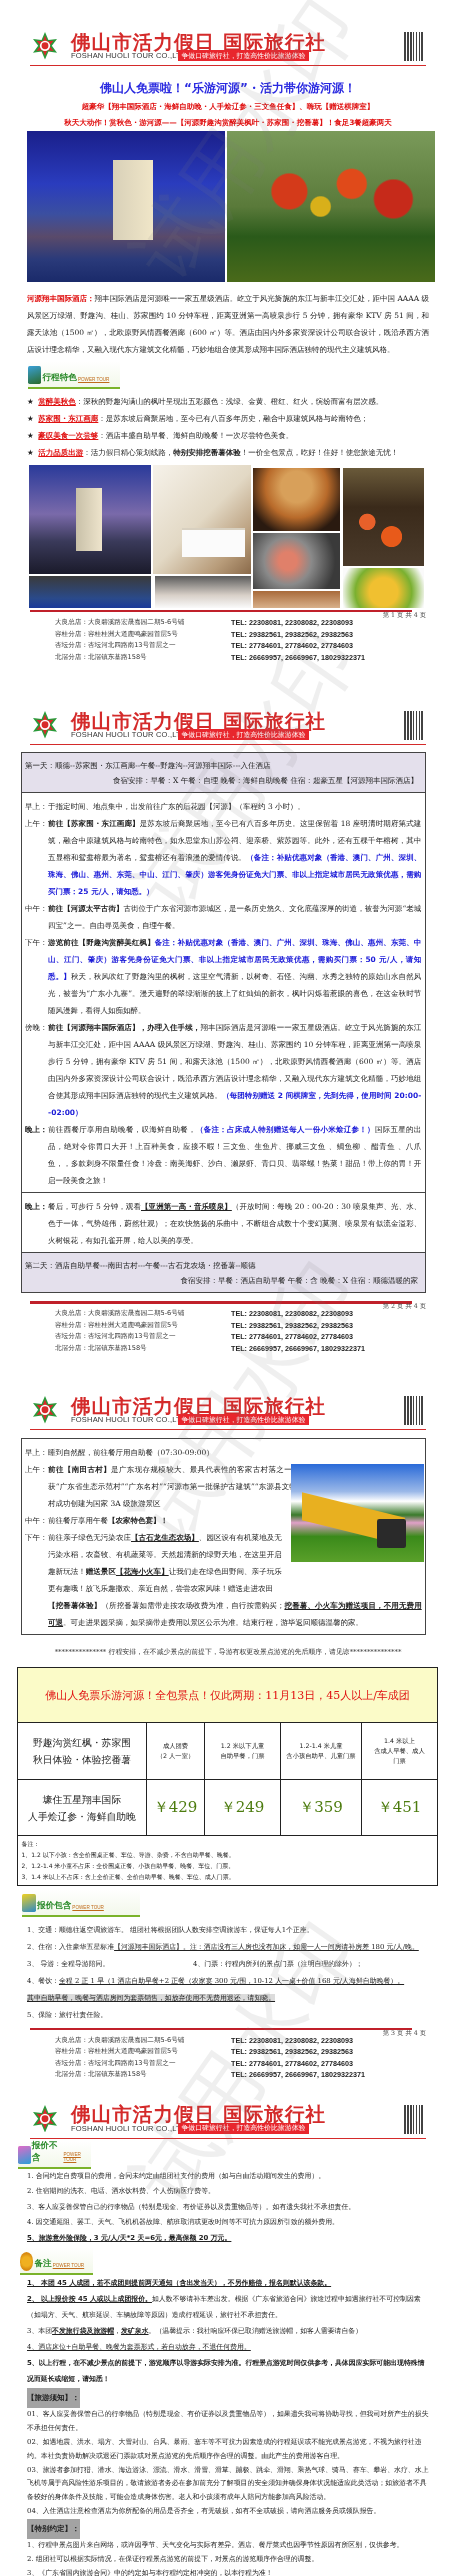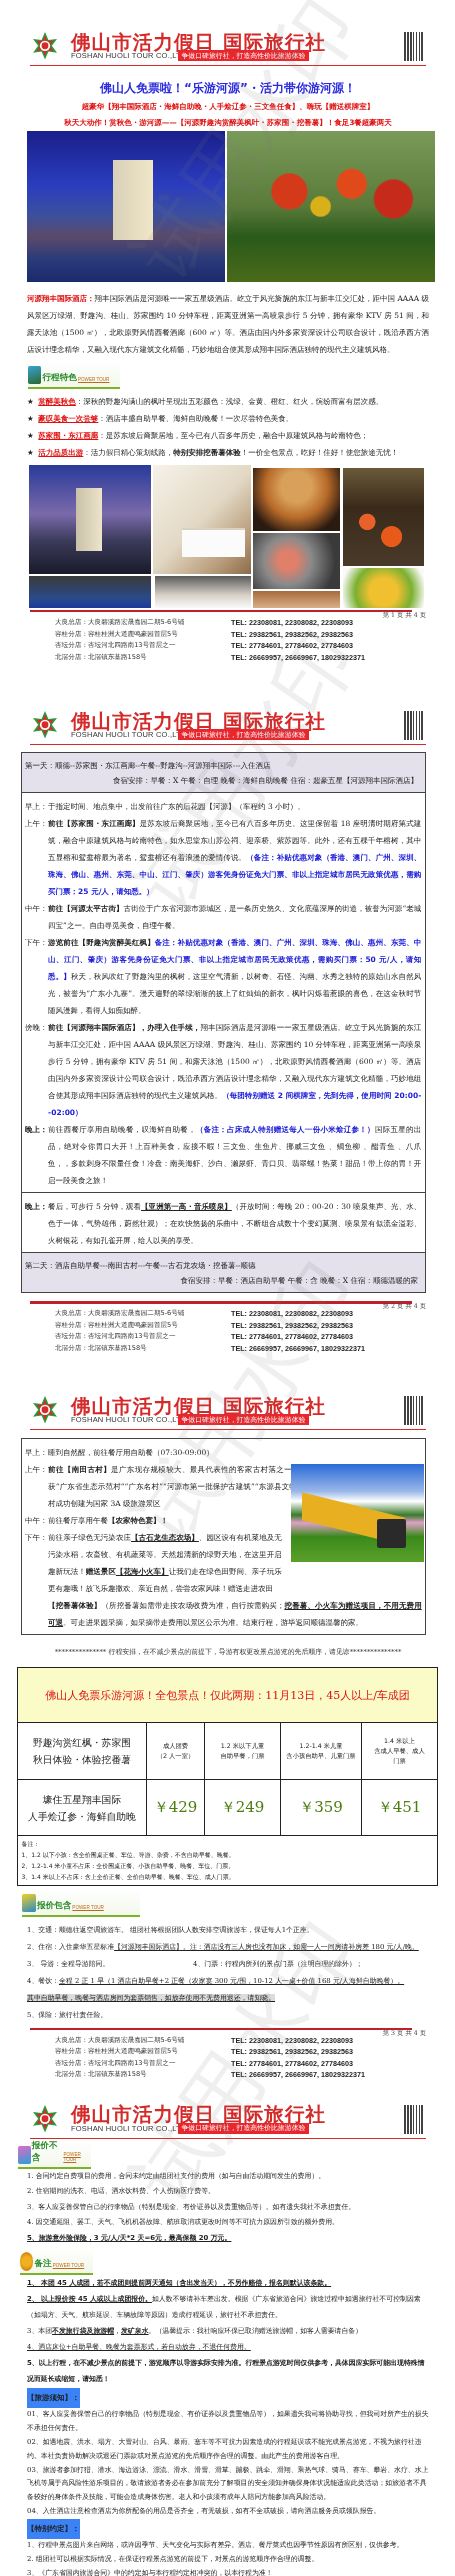--- a/index.html
+++ b/index.html
@@ -66,21 +66,21 @@
 .price{margin:0 0 0 17px;width:421px;border:1.1px solid #222;border-collapse:collapse}
 .price td{border:0.6px solid #222;text-align:center;vertical-align:middle}
 .price .banner{background:#fbfbc8;height:55px;color:#e01010;font-size:11px;font-family:"DejaVu Serif",serif}
 .price .rowh td{height:57px;font-size:6.3px;line-height:10.3px;font-family:"DejaVu Sans",sans-serif}
 .price .rowh td.name{font-size:9.8px;line-height:17px;font-weight:normal}
 .price .rowp td{height:56px}
 .price .rowp td.name{font-size:9.8px;line-height:17px;font-family:"DejaVu Sans",sans-serif}
 .price .amt{color:#4d7c0f;font-size:15px;font-family:"DejaVu Serif",serif}
 .price .notes td{text-align:left;font-size:6px;line-height:11px;padding:2.3px 3.4px;font-family:"DejaVu Sans",sans-serif}
 .list{margin:0 0 0 27px;width:402px;font-size:6.9px;line-height:16px}
-.hl{background:#3b82f6;font-weight:bold;font-family:"DejaVu Sans",sans-serif;font-size:7.5px;display:inline-block;padding:2.3px 0}
+.hl{background:#a3a3a3;font-weight:bold;font-family:"DejaVu Sans",sans-serif;font-size:7.5px;display:inline-block;padding:2.3px 0}
 .gray-hl{background:#dcdcdc}
 .wm{position:absolute;color:rgba(120,120,120,.12);font-family:"DejaVu Sans",sans-serif;font-size:80px;transform:rotate(-55deg);pointer-events:none;white-space:nowrap}
 </style>
 </head>
 <body>
 
 <div class="page" style="padding-top:32px">
   <div class="hdr">
     <svg class="logo" viewBox="0 0 42 48">
         <polygon points="21,0 27,14 42,12 33,24 42,36 27,34 21,48 15,34 0,36 9,24 0,12 15,14" fill="#2a9a3a"></polygon>
@@ -108,22 +108,22 @@
   <p class="para"><span class="red-b">河源翔丰国际酒店：</span><span>翔丰国际酒店是河源唯一一家五星级酒店。屹立于风光旖旎的东江与新丰江交汇处，距中国 AAAA 级风景区万绿湖、野趣沟、桂山、苏家围约 10 分钟车程，距离亚洲第一高喷泉步行 5 分钟，拥有豪华 KTV 房 51 间，和露天泳池（1500 ㎡），北欧原野风情西餐酒廊（600 ㎡）等。酒店由国内外多家资深设计公司联合设计，既沿承西方酒店设计理念精华，又融入现代东方建筑文化精髓，巧妙地组合使其形成翔丰国际酒店独特的现代主义建筑风格。</span></p>
 
   <div class="sect-banner">
     <span class="ic"></span>
     <span class="t">行程特色</span>
     <span class="s">POWER TOUR</span>
   </div>
 
   <div class="feat">
     <div><span class="star">★</span><span class="k">赏醉美秋色</span><span>：深秋的野趣沟满山的枫叶呈现出五彩颜色：浅绿、金黄、橙红、红火，缤纷而富有层次感。</span></div>
+    <div><span class="star">★</span><span class="k">苏家围・东江画廊</span><span>：是苏东坡后裔聚居地，至今已有八百多年历史，融合中原建筑风格与岭南特色；</span></div>
     <div><span class="star">★</span><span class="k">豪叹美食一次尝够</span><span>：酒店丰盛自助早餐、海鲜自助晚餐！一次尽尝特色美食。</span></div>
-    <div><span class="star">★</span><span class="k">苏家围・东江画廊</span><span>：是苏东坡后裔聚居地，至今已有八百多年历史，融合中原建筑风格与岭南特色；</span></div>
     <div><span class="star">★</span><span class="k">活力品质出游</span><span>：活力假日精心策划线路，</span><span class="bold">特别安排挖番薯体验</span><span>！一价全包景点，吃好！住好！使您旅途无忧！</span></div>
   </div>
 
   <div class="grid">
     <div class="g g1">
         <div class="t"></div>
       </div>
     <div class="g g2">
         <div class="bed"></div>
       </div>

